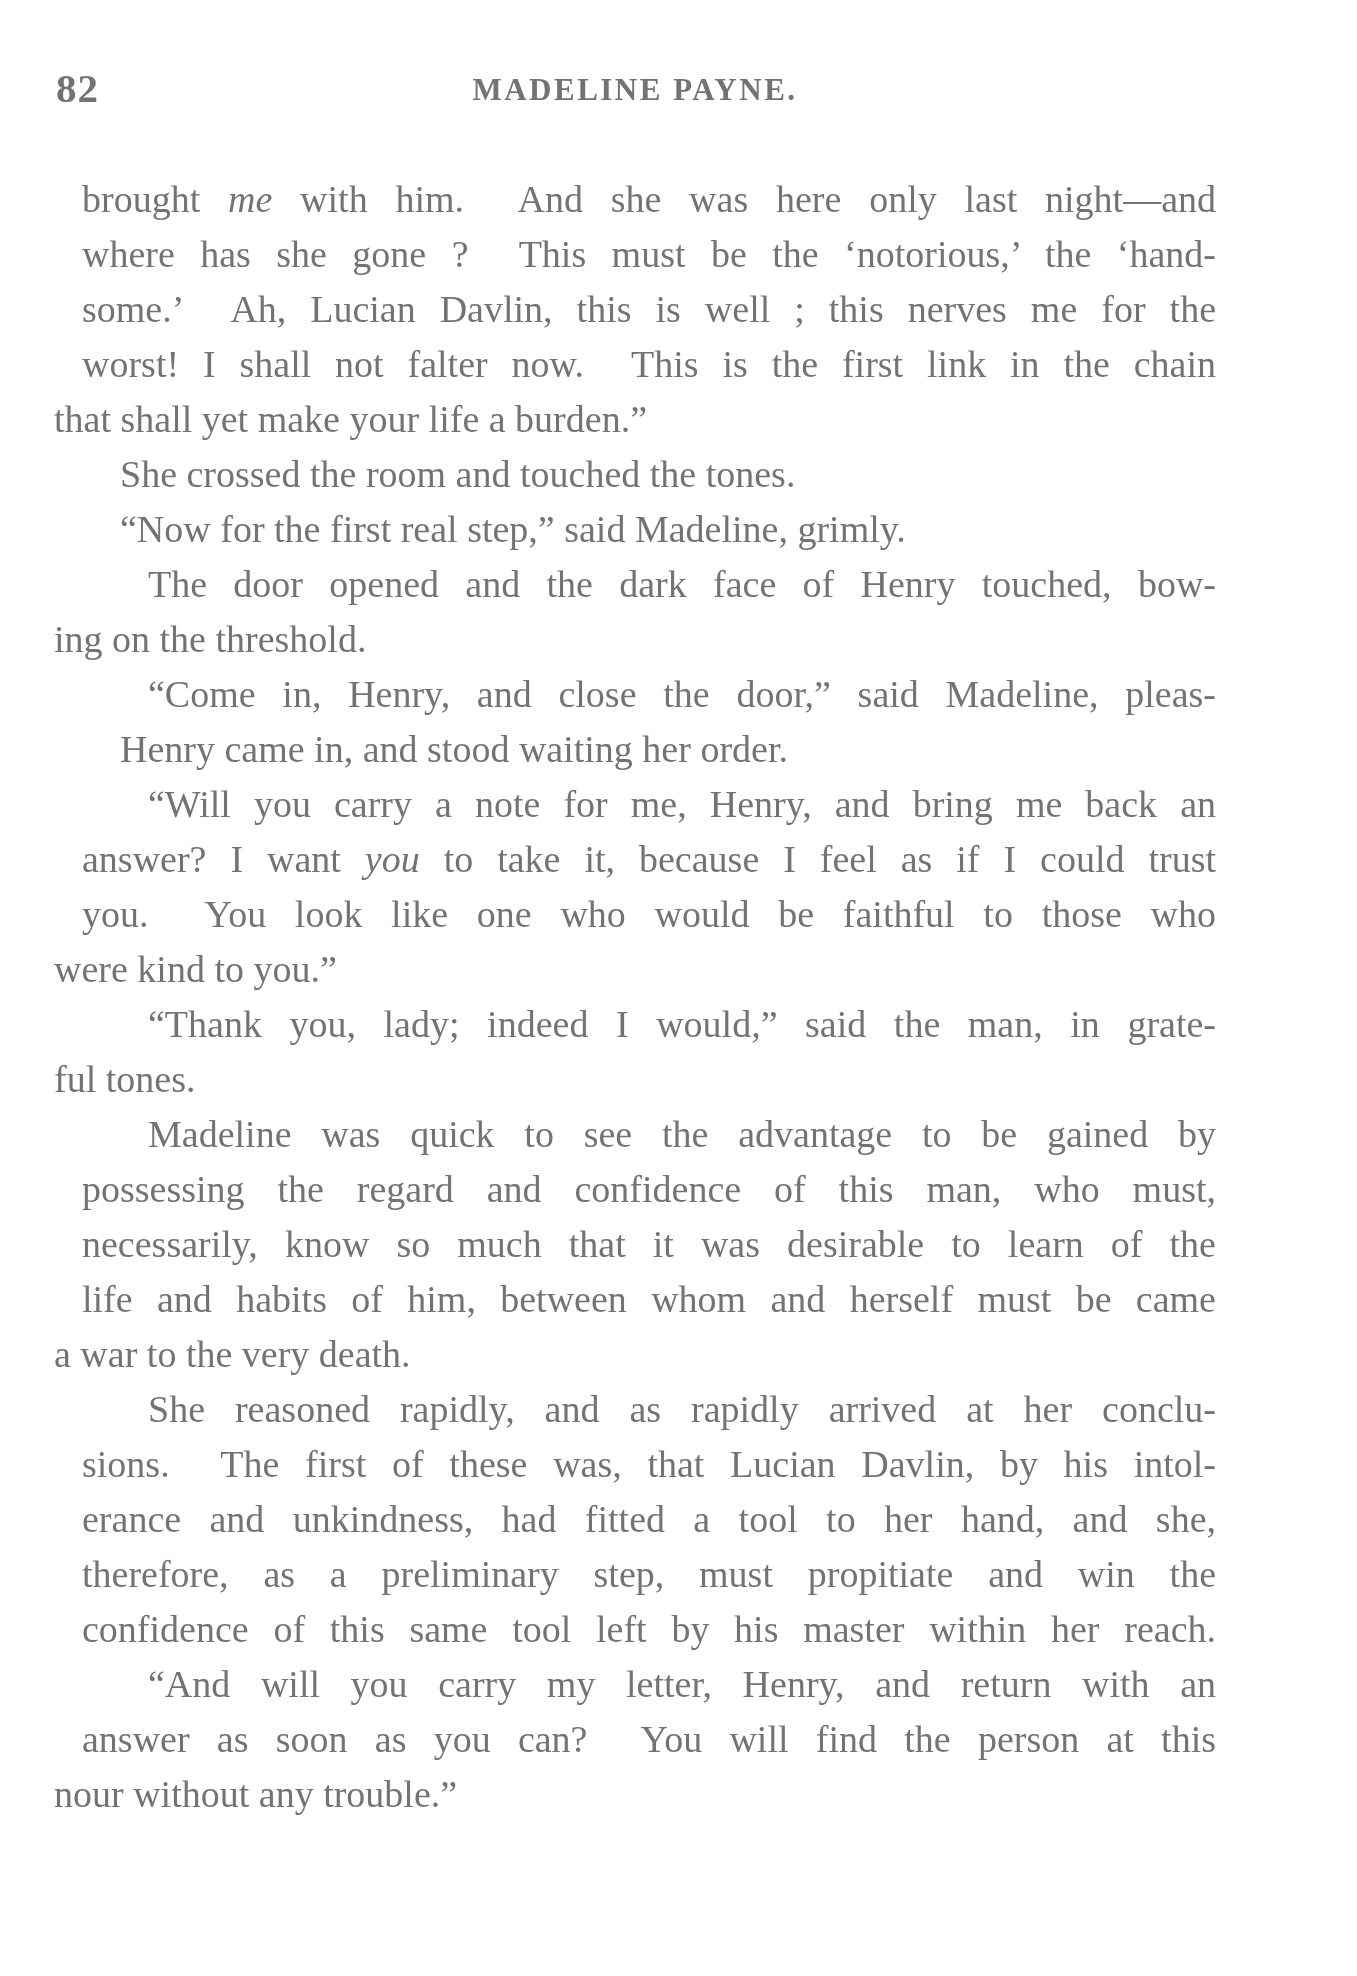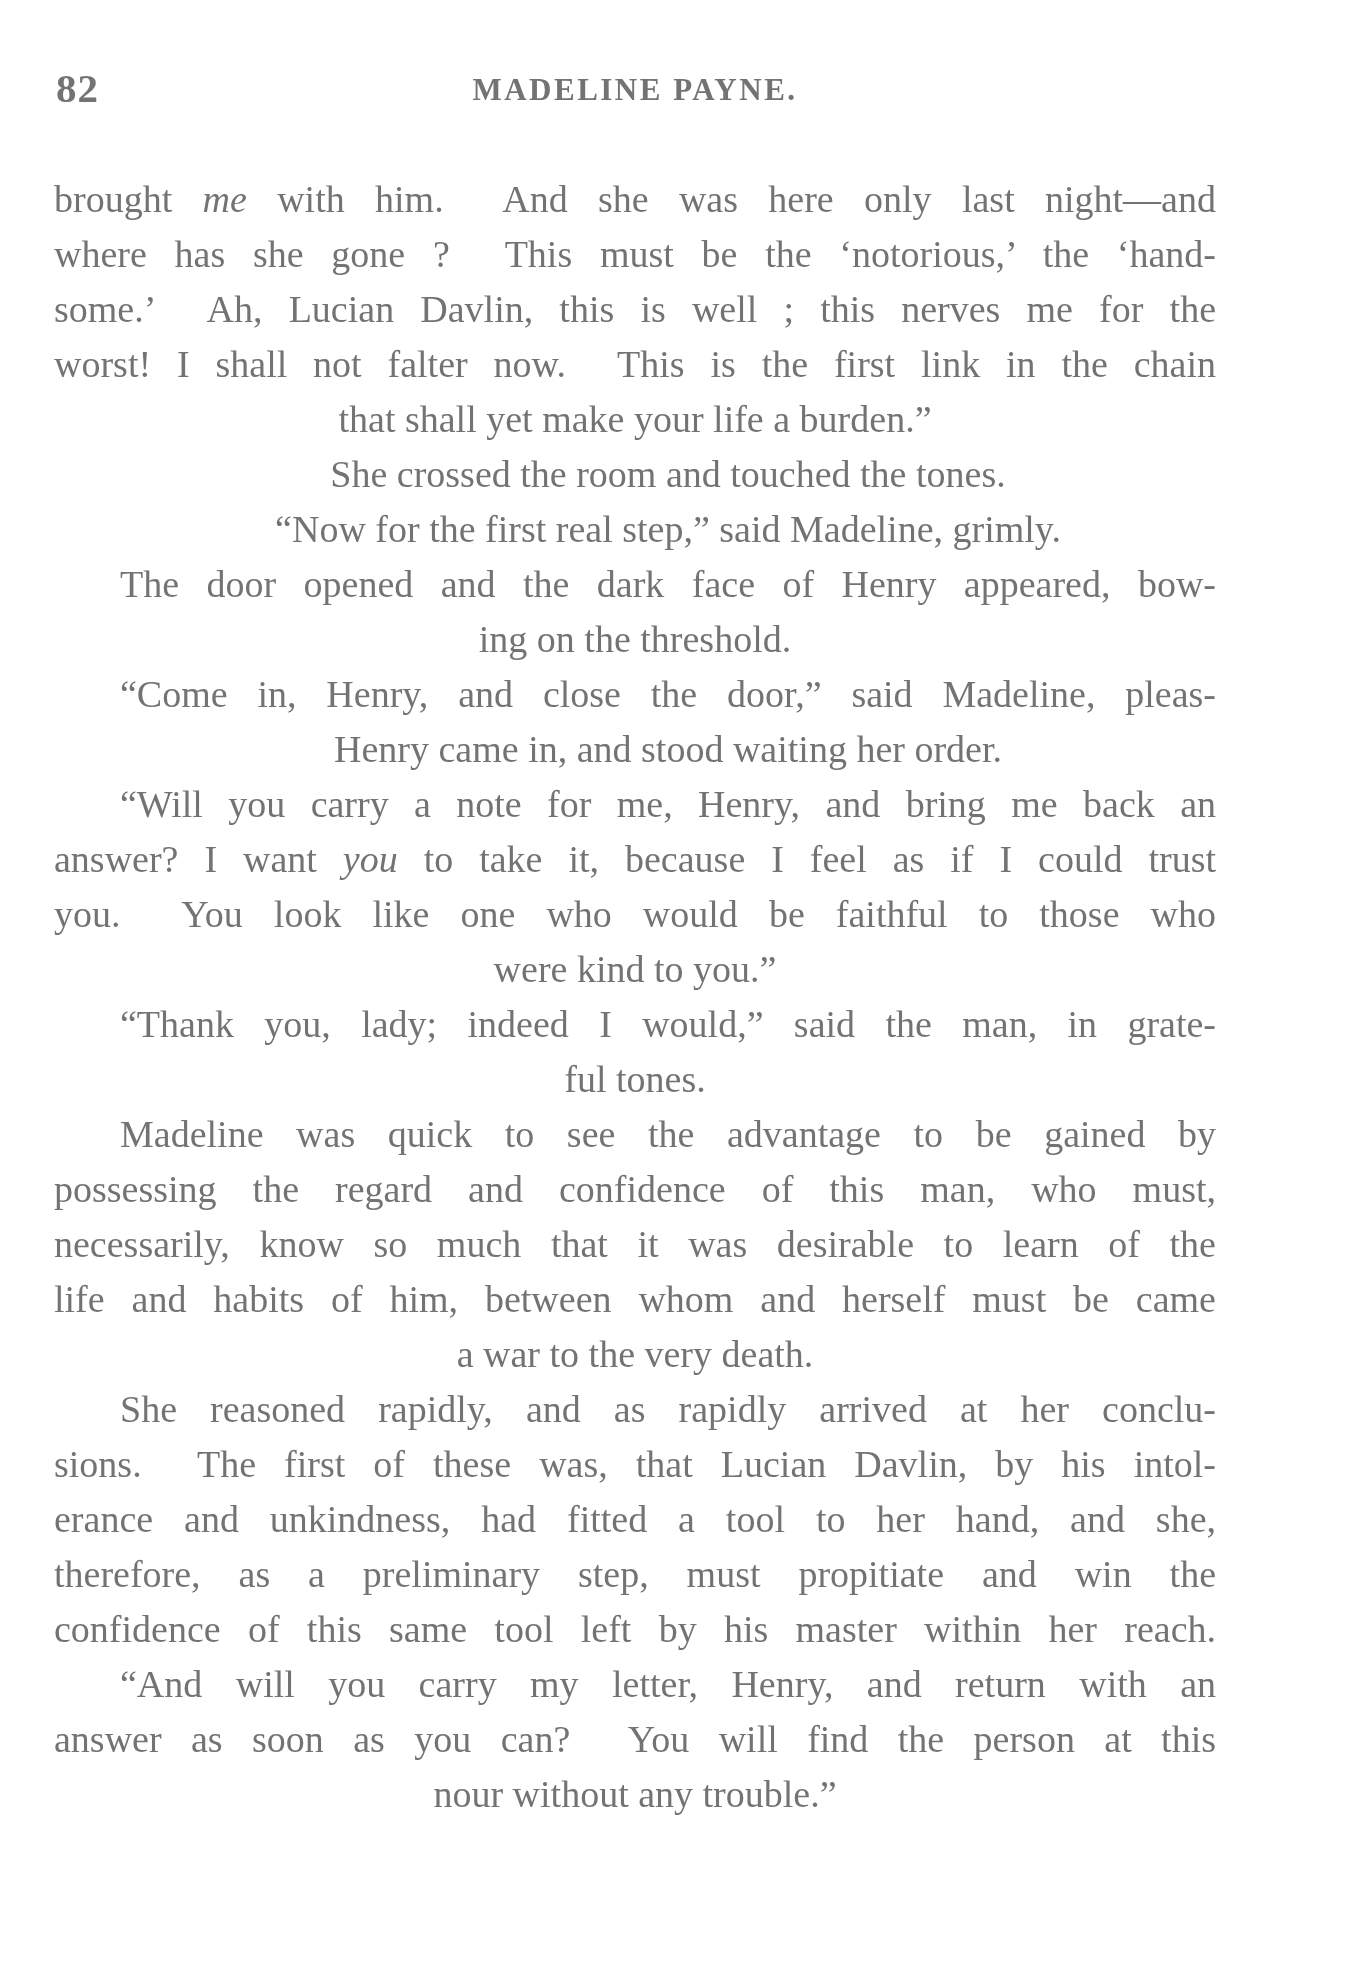--- a/index.html
+++ b/index.html
@@ -44,26 +44,27 @@
   .text-block {
     position: absolute;
     top: 172px;
     left: 54px;
     width: 1162px;
     font-size: 38px;
     line-height: 55px;
   }
   .line {
     height: 55px;
-    text-align: center;
+    text-align: left;
     white-space: normal;
   }
   .line.justify {
     text-align: justify;
     text-align-last: justify;
+    margin-left: 28px;
   }
   .line.indent {
     padding-left: 66px;
   }
   .line.indent.justify {
     
   }
   .italic {
     font-style: italic;
   }
@@ -77,21 +78,21 @@
     <div class="running-title">MADELINE PAYNE.</div>
   </div>
   <div class="text-block" id="text-block">
       <div class="line justify"><span>brought </span><span class="italic">me</span><span> with him.&nbsp; And she was here only last night—and</span></div>
       <div class="line justify"><span>where has she gone ?&nbsp; This must be the ‘notorious,’ the ‘hand-</span></div>
       <div class="line justify"><span>some.’&nbsp; Ah, Lucian Davlin, this is well ; this nerves me for the</span></div>
       <div class="line justify"><span>worst! I shall not falter now.&nbsp; This is the first link in the chain</span></div>
       <div class="line"><span>that shall yet make your life a burden.”</span></div>
       <div class="line indent"><span>She crossed the room and touched the tones.</span></div>
       <div class="line indent"><span>“Now for the first real step,” said Madeline, grimly.</span></div>
-      <div class="line indent justify"><span>The door opened and the dark face of Henry appeared, bow-</span></div>
+      <div class="line indent justify"><span>The door opened and the dark face of Henry touched, bow-</span></div>
       <div class="line"><span>ing on the threshold.</span></div>
       <div class="line indent justify"><span>“Come in, Henry, and close the door,” said Madeline, pleas-</span></div>
       <div class="line indent"><span>Henry came in, and stood waiting her order.</span></div>
       <div class="line indent justify"><span>“Will you carry a note for me, Henry, and bring me back an</span></div>
       <div class="line justify"><span>answer? I want </span><span class="italic">you</span><span> to take it, because I feel as if I could trust</span></div>
       <div class="line justify"><span>you.&nbsp; You look like one who would be faithful to those who</span></div>
       <div class="line"><span>were kind to you.”</span></div>
       <div class="line indent justify"><span>“Thank you, lady; indeed I would,” said the man, in grate-</span></div>
       <div class="line"><span>ful tones.</span></div>
       <div class="line indent justify"><span>Madeline was quick to see the advantage to be gained by</span></div>

